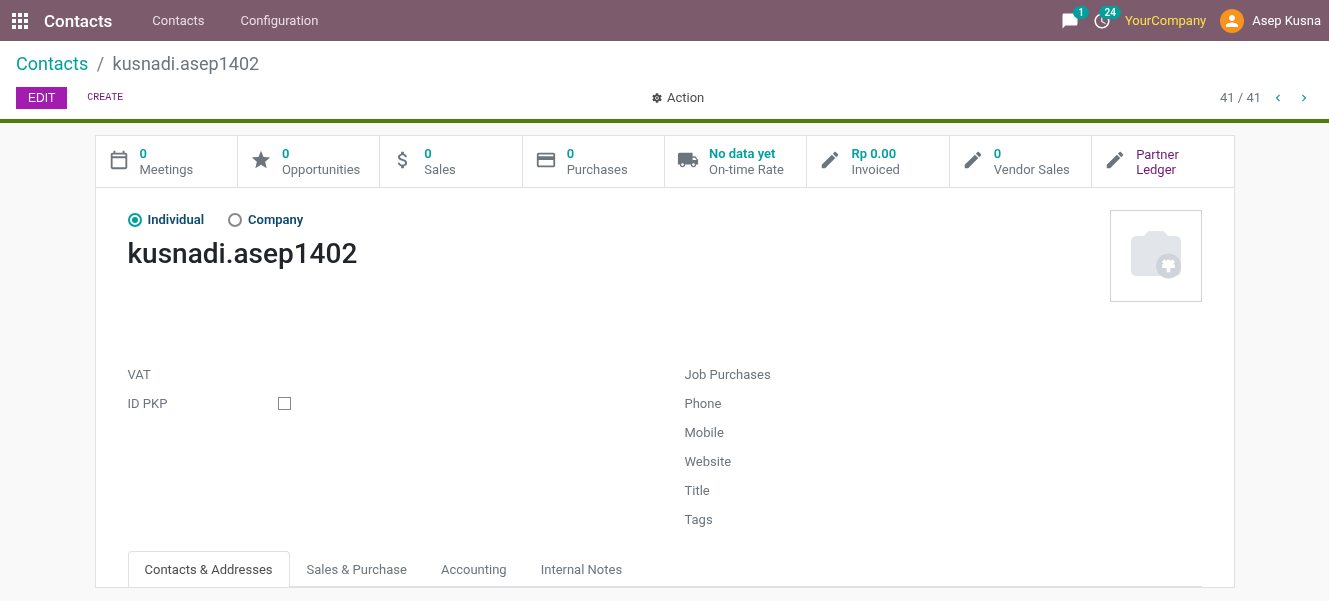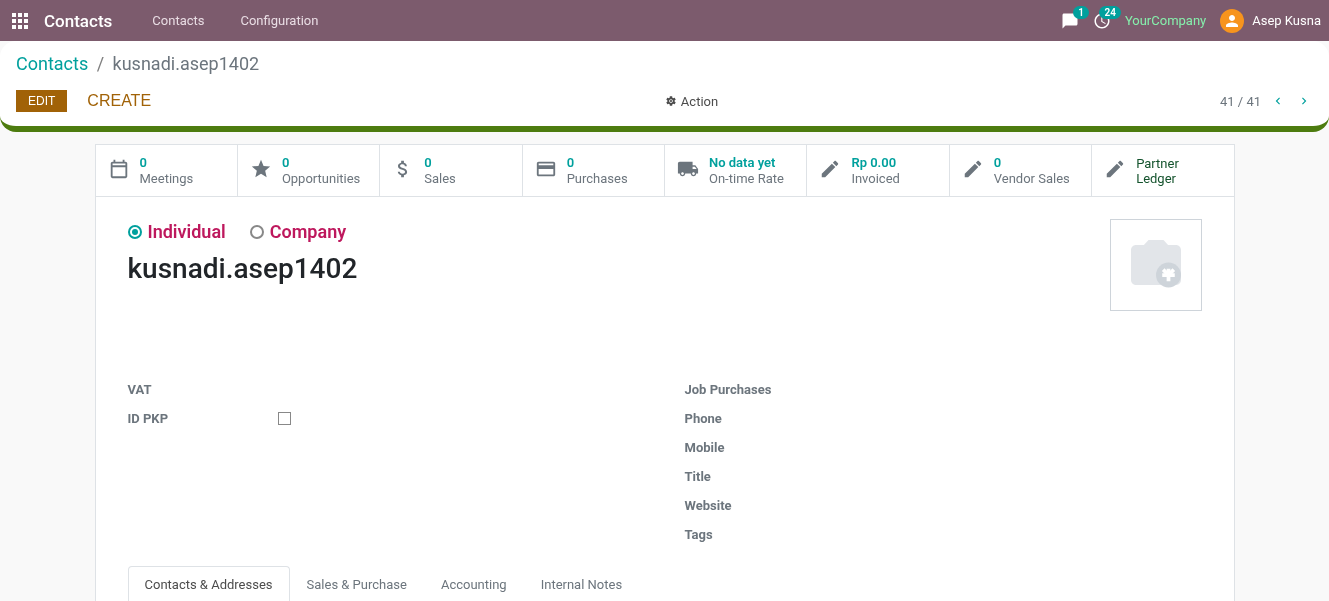--- a/index.html
+++ b/index.html
@@ -8,73 +8,73 @@
   
   .navbar { background: #7c5b6d; height: 41px; display: flex; align-items: center; padding: 0 8px; color: #fff; }
   .navbar-left { display: flex; align-items: center; gap: 8px; }
   .apps-icon { width: 24px; height: 24px; display: flex; align-items: center; justify-content: center; cursor: pointer; }
   .apps-icon svg { fill: #fff; }
   .app-title { font-size: 17px; font-weight: 500; color: #fff; margin-left: 4px; margin-right: 18px; }
   .nav-link { color: #e9dde4; font-size: 13px; padding: 0 14px; cursor: pointer; }
   .navbar-right { margin-left: auto; display: flex; align-items: center; gap: 14px; }
   .msg-wrap { position: relative; display: flex; align-items: center; cursor: pointer; }
   .badge { position: absolute; top: -6px; right: -10px; background: #00a09d; color: #fff; font-size: 10px; padding: 1px 5px; border-radius: 8px; font-weight: 600; }
-  .company-name { color: #86efac; font-size: 13px; cursor: pointer; }
+  .company-name { color: #fde047; font-size: 13px; cursor: pointer; }
   .user-wrap { display: flex; align-items: center; gap: 8px; cursor: pointer; text-align: right; }
   .avatar { width: 24px; height: 24px; border-radius: 50%; background: #f7941d; display: flex; align-items: center; justify-content: center; }
   .avatar svg { fill: #fff; }
   .user-name { color: #fff; font-size: 13px; white-space: nowrap; }
   
   
-  .control-panel { background: #fff; border-bottom: 6px solid #4d7c0f; padding: 12px 16px 10px 16px; border-radius: 16px; }
+  .control-panel { background: #fff; border-bottom: 4px solid #4d7c0f; padding: 12px 16px 10px 16px; }
   .breadcrumb { font-size: 18px; margin-bottom: 12px; }
   .breadcrumb-link { color: #00a09d; cursor: pointer; }
   .breadcrumb-sep { color: #808080; margin: 0 4px; }
   .breadcrumb-current { color: #6c757d; }
   .cp-row { display: flex; align-items: center; }
-  .btn-edit { background: #a16207; color: #fff; border: none; padding: 4px 12px; font-size: 12px; font-weight: 500; cursor: pointer; text-transform: uppercase; }
-  .btn-create { background: transparent; color: #a16207; border: none; padding: 6px 12px; font-size: 16px; font-weight: 500; cursor: pointer; margin-left: 8px; text-transform: uppercase; }
+  .btn-edit { background: #a21caf; color: #fff; border: none; padding: 4px 12px; font-size: 12px; font-weight: 500; cursor: pointer; text-transform: uppercase; }
+  .btn-create { background: transparent; color: #701a75; border: none; padding: 6px 12px; font-size: 10px; font-weight: 500; cursor: pointer; margin-left: 8px; text-transform: uppercase; font-family: Liberation Mono, monospace; }
   .cp-center { flex: 1; display: flex; justify-content: center; }
   .action-btn { color: #4c4c4c; cursor: pointer; display: flex; align-items: center; gap: 4px; font-size: 13px; }
   .action-btn svg { fill: #4c4c4c; }
   .pager { display: flex; align-items: center; gap: 8px; color: #6c757d; font-size: 13px; }
   .pager-arrow { cursor: pointer; padding: 2px; display: flex; }
   .pager-arrow svg { fill: #00a09d; }
   
   
   .form-container { max-width: 1140px; margin: 12px auto 0; background: #fff; border: 1px solid #dee2e6; }
   
   
   .stat-row { display: flex; border-bottom: 1px solid #dee2e6; }
   .stat-btn { flex: 1; border-right: 1px solid #dee2e6; padding: 10px 12px; display: flex; align-items: center; gap: 10px; cursor: pointer; min-height: 44px; }
   .stat-btn:last-child { border-right: none; }
   .stat-btn.single-line { justify-content: flex-start; }
   .stat-icon { color: #6c757d; flex-shrink: 0; }
   .stat-icon svg { fill: #6c757d; }
   .stat-text { display: flex; flex-direction: column; line-height: 1.2; }
   .stat-value { color: #00a09d; font-weight: 600; font-size: 13px; }
   .stat-label { color: #6c757d; font-size: 13px; }
-  .stat-single-label { color: #14532d; font-size: 13px; }
+  .stat-single-label { color: #701a75; font-size: 13px; }
   
   
   .form-body { padding: 24px 32px 16px 32px; position: relative; }
   .radio-row { display: flex; gap: 24px; margin-bottom: 10px; }
   .radio-item { display: flex; align-items: center; gap: 6px; cursor: pointer; }
   .radio-circle { width: 14px; height: 14px; border: 2px solid #00a09d; border-radius: 50%; display: flex; align-items: center; justify-content: center; }
   .radio-circle.off { border-color: #888; }
   .radio-dot { width: 6px; height: 6px; background: #00a09d; border-radius: 50%; }
-  .radio-label { font-weight: 600; font-size: 18px; color: #be185d; }
+  .radio-label { font-weight: 600; font-size: 13px; color: #0c4a6e; }
   .contact-name { font-size: 28px; font-weight: 500; color: #212529; margin-bottom: 8px; }
   .image-placeholder { position: absolute; top: 22px; right: 32px; width: 92px; height: 92px; border: 1px solid #ced4da; display: flex; align-items: center; justify-content: center; }
   .image-placeholder svg { fill: #ced4da; }
   
   .fields-row { display: flex; margin-top: 90px; gap: 40px; }
   .fields-col { flex: 1; }
   .field-line { display: flex; align-items: center; min-height: 29px; }
-  .field-label { width: 150px; color: #6c757d; font-size: 13px; flex-shrink: 0; font-weight: bold; }
+  .field-label { width: 150px; color: #6c757d; font-size: 13px; flex-shrink: 0; }
   .field-label.bold { color: #4c4c4c; font-weight: 600; }
   .field-value { font-size: 13px; }
   .field-value.link { color: #00a09d; cursor: pointer; }
   .checkbox { width: 13px; height: 13px; border: 1px solid #888; background: #fff; }
   
   
   .tabs-wrap { padding: 0 32px; }
   .tabs { display: flex; border-bottom: 1px solid #dee2e6; }
   .tab { padding: 10px 16px; border: 1px solid transparent; border-bottom: none; cursor: pointer; font-size: 13px; color: #6c757d; position: relative; top: 1px; }
   .tab.active { border-color: #dee2e6; background: #fff; color: #4c4c4c; border-radius: 4px 4px 0 0; }
@@ -289,24 +289,24 @@
         <div class="field-line">
           <span class="field-label">Job Purchases</span>
         </div>
         <div class="field-line">
           <span class="field-label">Phone</span>
         </div>
         <div class="field-line">
           <span class="field-label">Mobile</span>
         </div>
         <div class="field-line">
+          <span class="field-label">Website</span>
+        </div>
+        <div class="field-line">
           <span class="field-label">Title</span>
-        </div>
-        <div class="field-line">
-          <span class="field-label">Website</span>
         </div>
         <div class="field-line">
           <span class="field-label">Tags</span>
         </div>
       </div>
     </div>
   </div>
 
   <div class="tabs-wrap">
     <div class="tabs">

